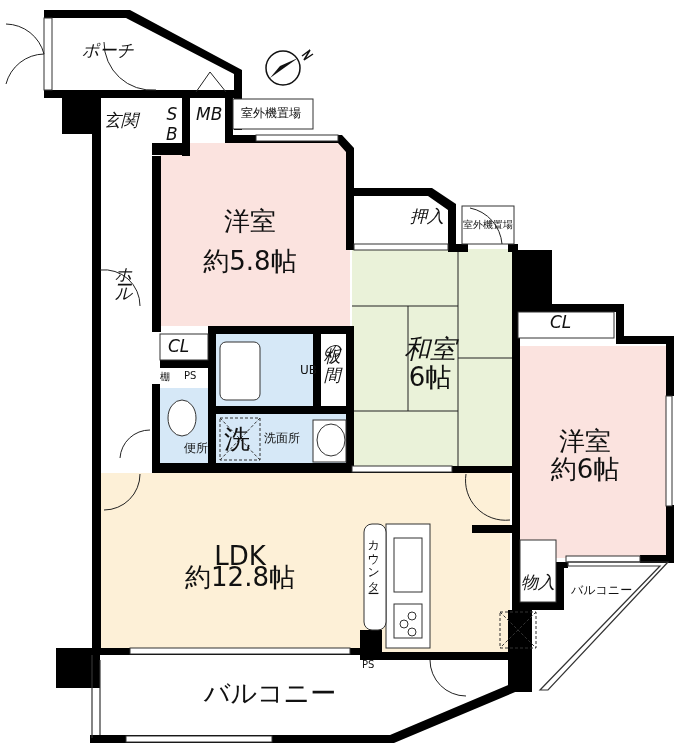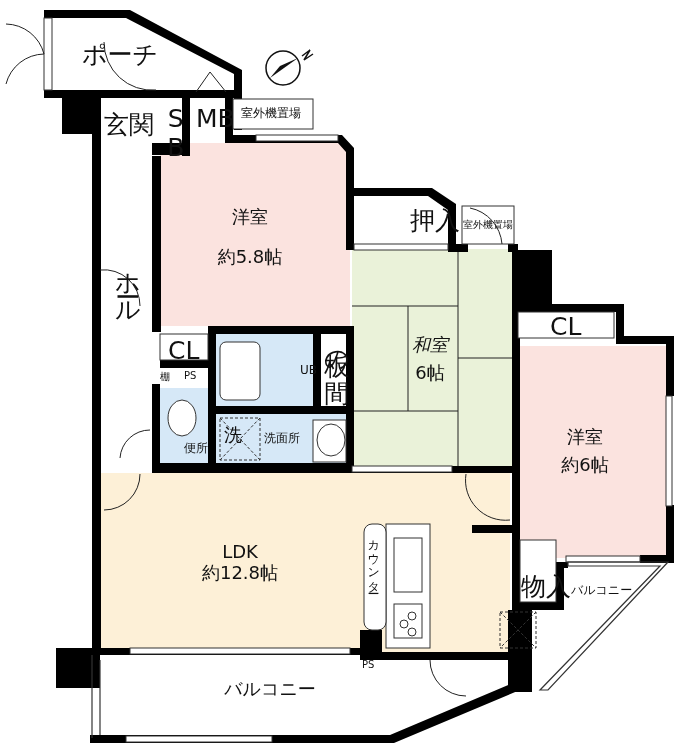--- a/index.html
+++ b/index.html
@@ -1,21 +1,21 @@
 <!DOCTYPE html>
 <html><head>
 <meta charset="utf-8">
 <style>
   html, body { margin:0; padding:0; background:#ffffff; }
   body { width:687px; height:754px; position:relative; overflow:hidden;
          font-family:"DejaVu Sans","Liberation Sans",sans-serif; color:#111; }
   #plan { position:absolute; left:0; top:0; }
   .lbl { position:absolute; text-align:center; line-height:1.05; color:#111; white-space:nowrap; }
-  .big { font-size:18px; }
-  .med { font-size:25px; }
+  .big { font-size:26px; }
+  .med { font-size:17px;font-style:italic; }
   .sm  { font-size:12px; }
   .xs  { font-size:10px; }
   .vert { writing-mode:vertical-rl; text-orientation:upright; }
 </style>
 </head>
 <body>
 
 <svg id="plan" width="687" height="754" viewBox="0 0 687 754" xmlns="http://www.w3.org/2000/svg">
 
   <rect x="160" y="143" width="190" height="183" fill="#fbe3df"></rect>

